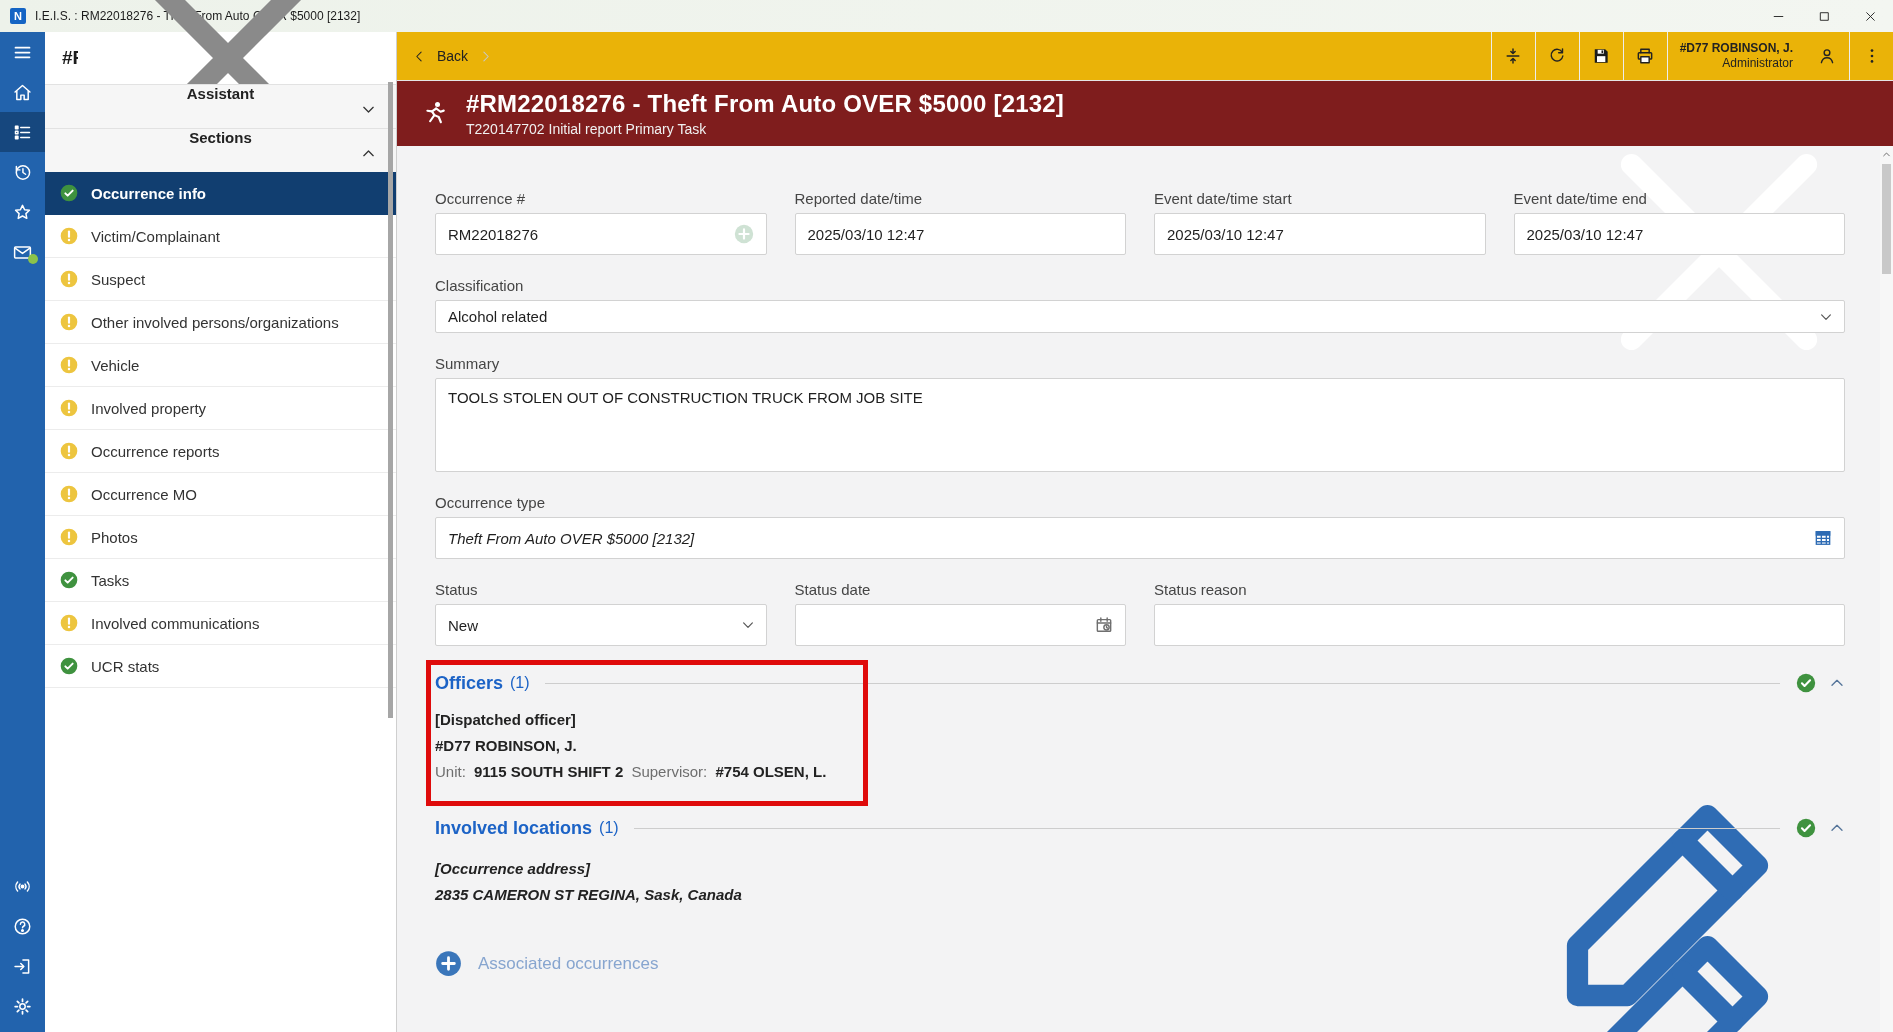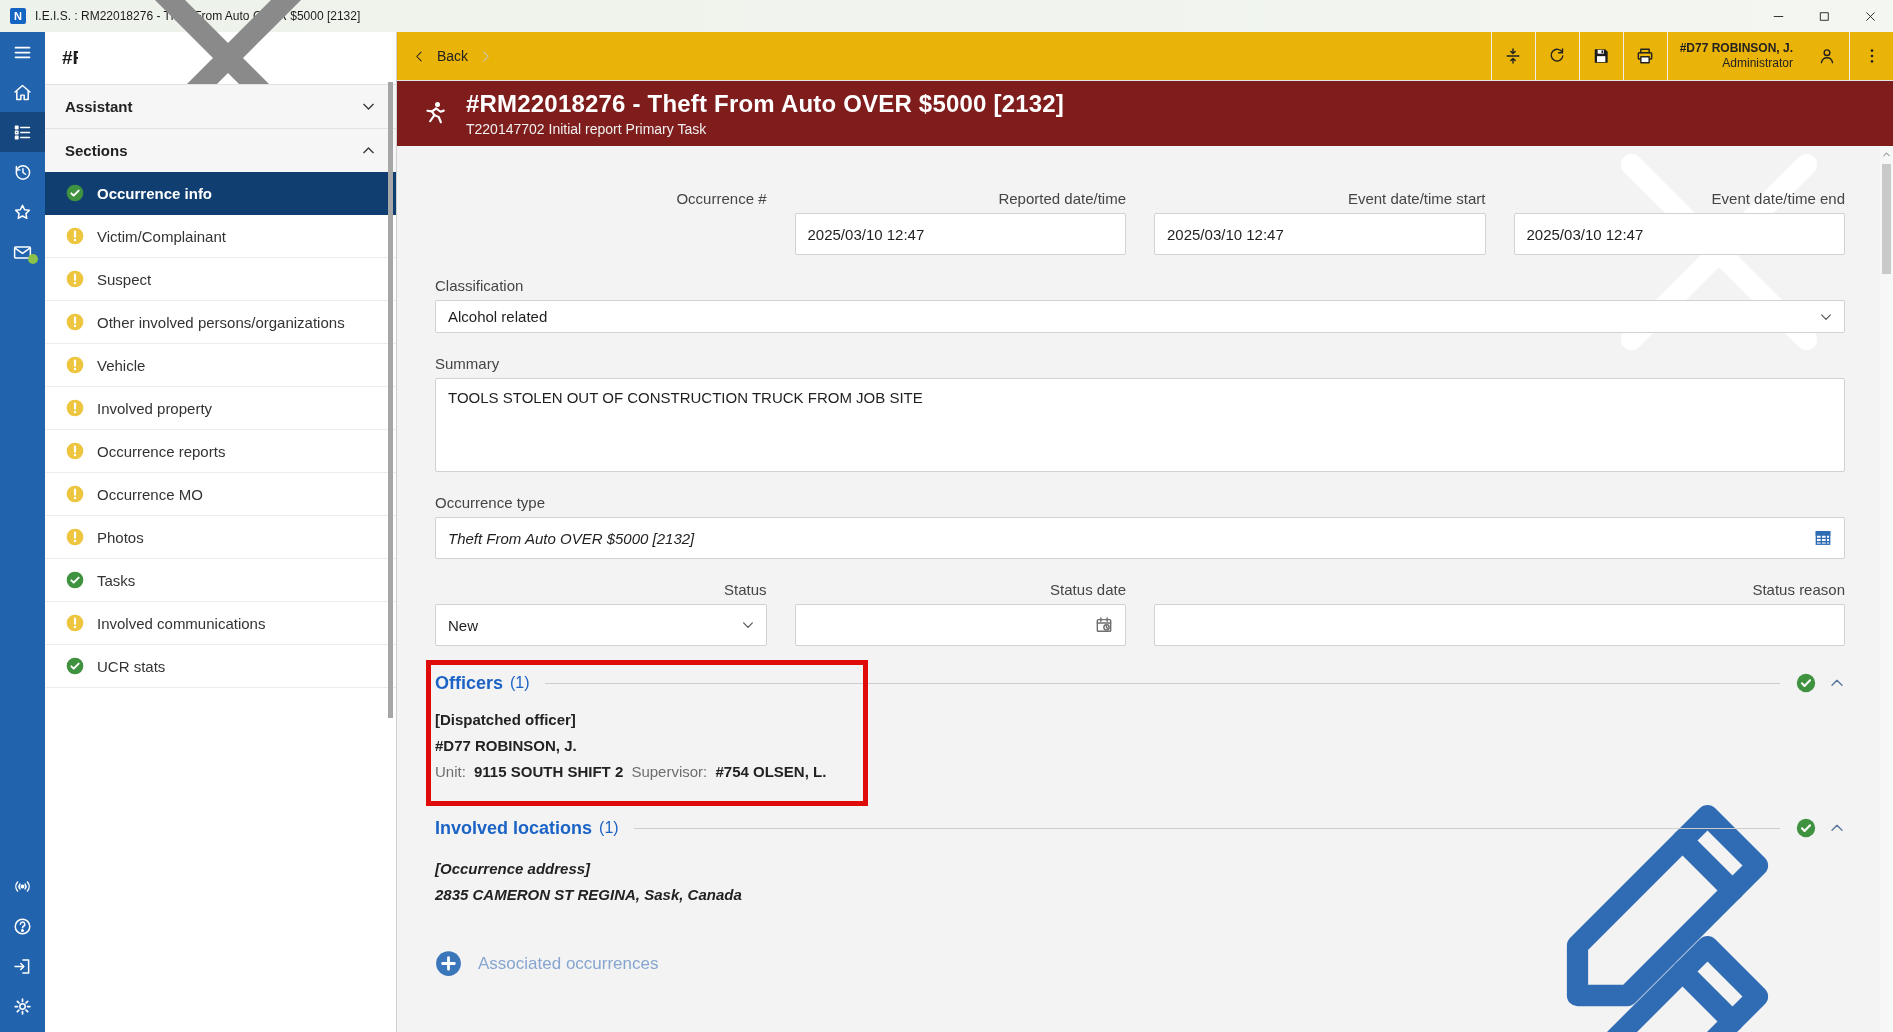--- a/index.html
+++ b/index.html
@@ -30,23 +30,23 @@
     border-radius:50%; background:#8bc34a; }
 
   
   .side-panel { width:352px; flex:0 0 352px; background:#fff; border-right:1px solid #cfcfcf;
     position:relative; display:flex; flex-direction:column; }
   .panel-title-row { height:52px; display:flex; align-items:center; padding:0 18px 0 17px; }
   .panel-title { font-size:19px; font-weight:bold; color:#1c1c1c; flex:1; white-space:nowrap;
     overflow:hidden; }
   .panel-close { color:#8a8a8a; }
   .accordion { height:44px; display:flex; align-items:center; padding:0 20px;
-    background:#f6f6f6; border-top:1px solid #e2e2e2; font-size:15px; font-weight:bold; color:#222; }
+    background:#f6f6f6; border-top:1px solid #e2e2e2; font-size:15px; font-weight:bold; color:#222;flex-direction:column; }
   .accordion .ico { margin-left:auto; width:15px; height:15px; color:#333; }
-  .section-item { height:43px; display:flex; align-items:center; padding-left:20px;
+  .section-item { height:43px; display:flex; align-items:center; padding-left:14px;
     border-bottom:1px solid #ececec; font-size:15px; color:#333; background:#fff; }
   .section-item .st-ico { width:20px; height:20px; margin-right:12px; flex:0 0 20px; }
   .section-item .lbl { white-space:nowrap; overflow:hidden; text-overflow:ellipsis; padding-right:14px; }
   .section-item.selected { background:#113e70; color:#fff; border-bottom-color:#113e70; font-weight:bold; }
   .panel-scroll { position:absolute; right:3px; top:50px; width:5px; height:636px; background:#a6a6a6; }
 
   
   .main { flex:1; display:flex; flex-direction:column; background:#f3f3f4; position:relative; min-width:0; }
 
   .toolbar { height:49px; background:#eab308; border-bottom:1px solid #e5e5e5;
@@ -65,21 +65,21 @@
   .record-header { height:65px; background:#7f1d1d; color:#fff; display:flex;
     align-items:center; position:relative; flex:0 0 65px; }
   .runner { margin-left:22px; width:30px; height:30px; }
   .rh-text { margin-left:17px; }
   .rh-title { font-size:24px; font-weight:bold; letter-spacing:.2px; }
   .rh-sub { font-size:14px; margin-top:3px; color:#f0f0f0; }
   .rh-close { position:absolute; right:24px; top:21px; color:#fff; }
 
   
   .content { flex:1; padding:44px 48px 0 38px; position:relative; overflow:hidden; }
-  .grid4 { display:grid; grid-template-columns:repeat(4,1fr); column-gap:28px;text-align:right; }
+  .grid4 { display:grid; grid-template-columns:repeat(4,1fr); column-gap:28px; }
   .span2 { grid-column:span 2; }
   .f-label { font-size:15px; color:#454545; margin-bottom:6px; }
   .f-input { height:42px; background:#fff; border:1px solid #d2d2d2; border-radius:2px;
     display:flex; align-items:center; padding:0 12px; font-size:15px; color:#1f1f1f; position:relative; }
   .f-area { height:94px; align-items:flex-start; padding-top:10px; }
   .row-gap { margin-top:22px; }
   .italic { font-style:italic; }
   .edge-ico { position:absolute; right:11px; top:50%; transform:translateY(-50%);
     display:flex; align-items:center; }
   .chev-sel { width:14px; height:14px; color:#555; }
@@ -477,20 +477,29 @@
             <path d="M5 5l14 14M19 5L5 19"></path>
           </svg>
         </span>
     </div>
 
     <div class="content">
 
       <div class="grid4">
         <div>
           <div class="f-label">Occurrence #</div>
+          <div class="f-input">
+            <span>RM22018276</span>
+            <span class="edge-ico plus-pale">
+                <svg viewBox="0 0 24 24">
+                  <circle cx="12" cy="12" r="10" fill="#cfe2d4"></circle>
+                  <path d="M12 7v10M7 12h10" stroke="#fff" stroke-width="2.4" stroke-linecap="round"></path>
+                </svg>
+              </span>
+          </div>
         </div>
         <div>
           <div class="f-label">Reported date/time</div>
           <div class="f-input">
               <span>2025/03/10 12:47</span>
             </div>
         </div>
         <div>
           <div class="f-label">Event date/time start</div>
           <div class="f-input">

